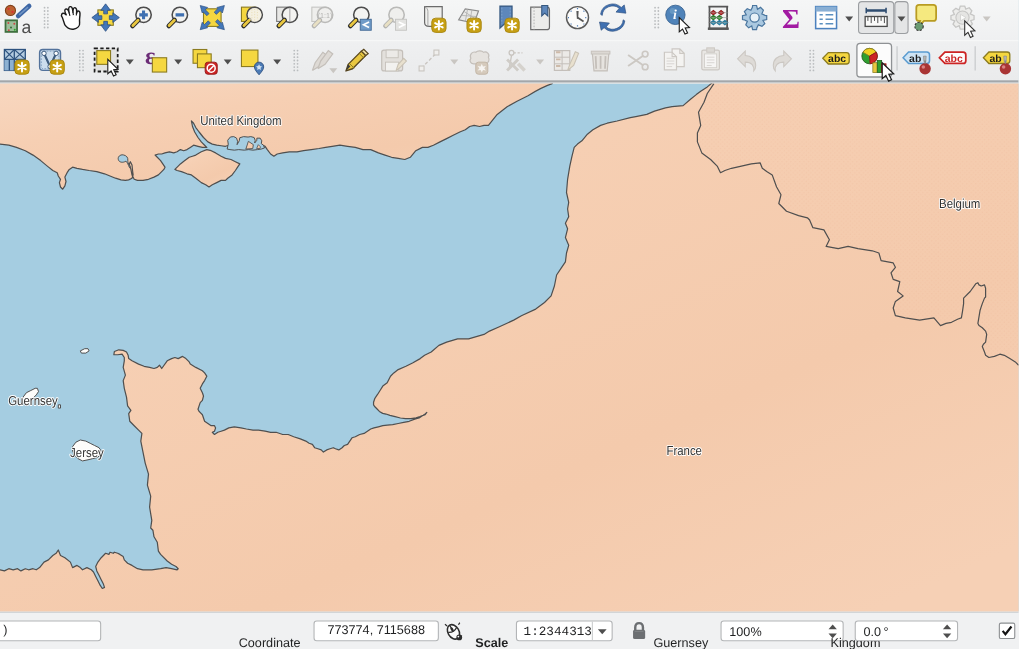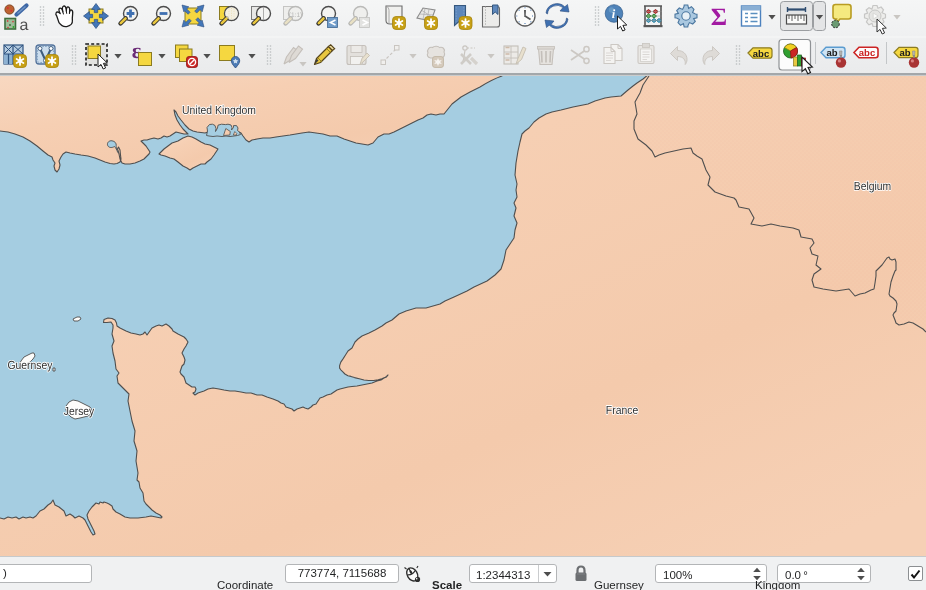--- a/index.html
+++ b/index.html
@@ -556,21 +556,21 @@
         <ellipse cx="10" cy="10.5" rx="5" ry="7" fill="#fbfbfb" stroke="#2a2a2a" stroke-width="1.4"></ellipse>
 <path d="M10,3.5 L10,10" stroke="#2a2a2a" stroke-width="1.2"></path>
 <path d="M5.6,8.5 Q10,11.5 14.4,8.5" fill="none" stroke="#2a2a2a" stroke-width="1.2"></path>
 <rect x="8.9" y="6" width="2.2" height="3.6" rx="1.1" fill="#2a2a2a"></rect>
       </g>
 <path d="M2.5,3.5 L4.5,5 M16,2 L14.8,4 M18,14.5 l-2.2,-1" stroke="#2a2a2a" stroke-width="1.1"></path>
 <circle cx="15.5" cy="15.5" r="2.6" fill="#2a2a2a"></circle>
       <circle cx="14.7" cy="14.7" r="0.8" fill="#fff"></circle>
     </svg>
 <div class="sl" style="left:432px;font-weight:bold;">Scale</div>
-<div class="box" style="left:469px;width:88px;">
+<div class="box" style="left:469px;width:88px;font-family:Liberation Mono, monospace;">
 <span style="position:absolute;left:6px;top:1.5px;line-height:16px;">1:2344313</span>
 <span style="position:absolute;right:0;top:0;width:17px;height:17px;border-left:1px solid #c9cbcd;"></span>
 <svg style="position:absolute;right:3px;top:5px;" width="11" height="8" xmlns="http://www.w3.org/2000/svg">
         <path d="M1.5,2 L9.5,2 5.5,6.5 Z" fill="#4c4c4c"></path>
       </svg>
 </div>
 <svg style="position:absolute;left:573px;top:8px;" width="16" height="18" xmlns="http://www.w3.org/2000/svg">
 <path d="M4.5,8 L4.5,5.5 C4.5,2.8 6,1.5 8,1.5 C10,1.5 11.5,2.8 11.5,5.5 L11.5,8" fill="none" stroke="#6a6d70" stroke-width="2.2"></path>
 <rect x="2.5" y="7.5" width="11" height="8.5" rx="1.5" fill="#6a6d70"></rect>
 <path d="M4,9 L12,9" stroke="#85888b" stroke-width="0.7"></path>

